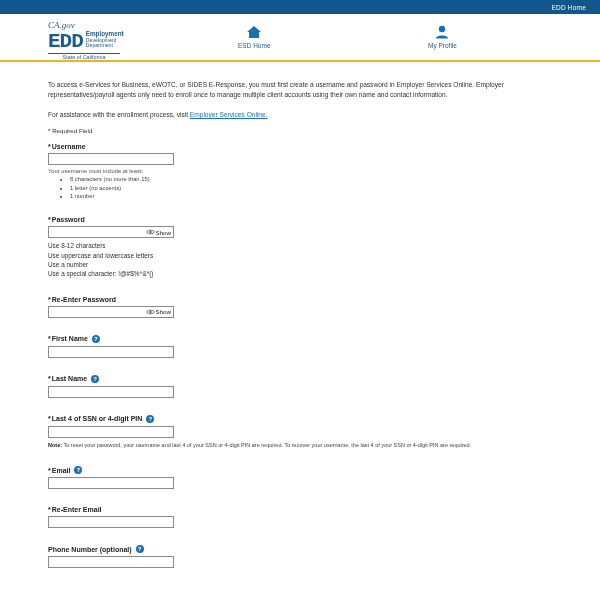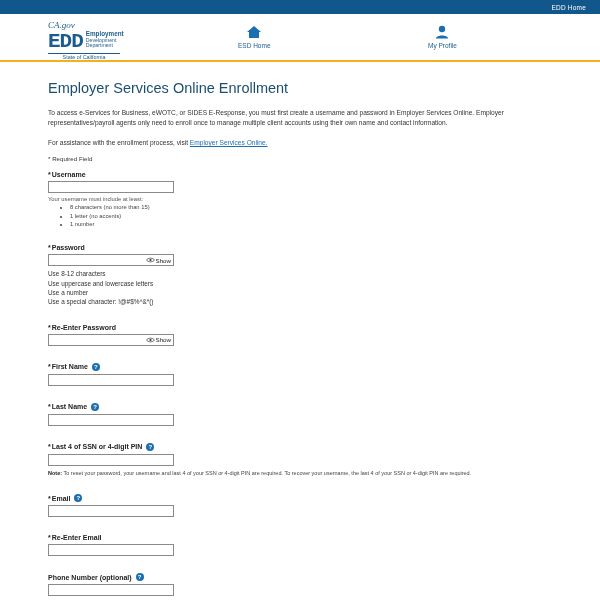--- a/index.html
+++ b/index.html
@@ -276,21 +276,20 @@
           <path d="M1 13.5 C1 9.6 13 9.6 13 13.5 Z" fill="#1b6fb0"></path>
         </svg>
       </span>
       <span class="label">My Profile</span>
     </a>
   </div>
 </div>
 
 <div class="content">
 
-  <h1 class="page-title">Employer Services Online Enrollment</h1>
 
   <p class="intro">To access e-Services for Business, eWOTC, or SIDES E-Response, you must first create a username and password in Employer Services Online. Employer representatives/payroll agents only need to enroll once to manage multiple client accounts using their own name and contact information.</p>
 
   <p class="assist">
     <span>For assistance with the enrollment process, visit </span><a href="#">Employer Services Online.</a>
   </p>
 
   <div class="required-note">* Required Field</div>
 
   <div class="field">

